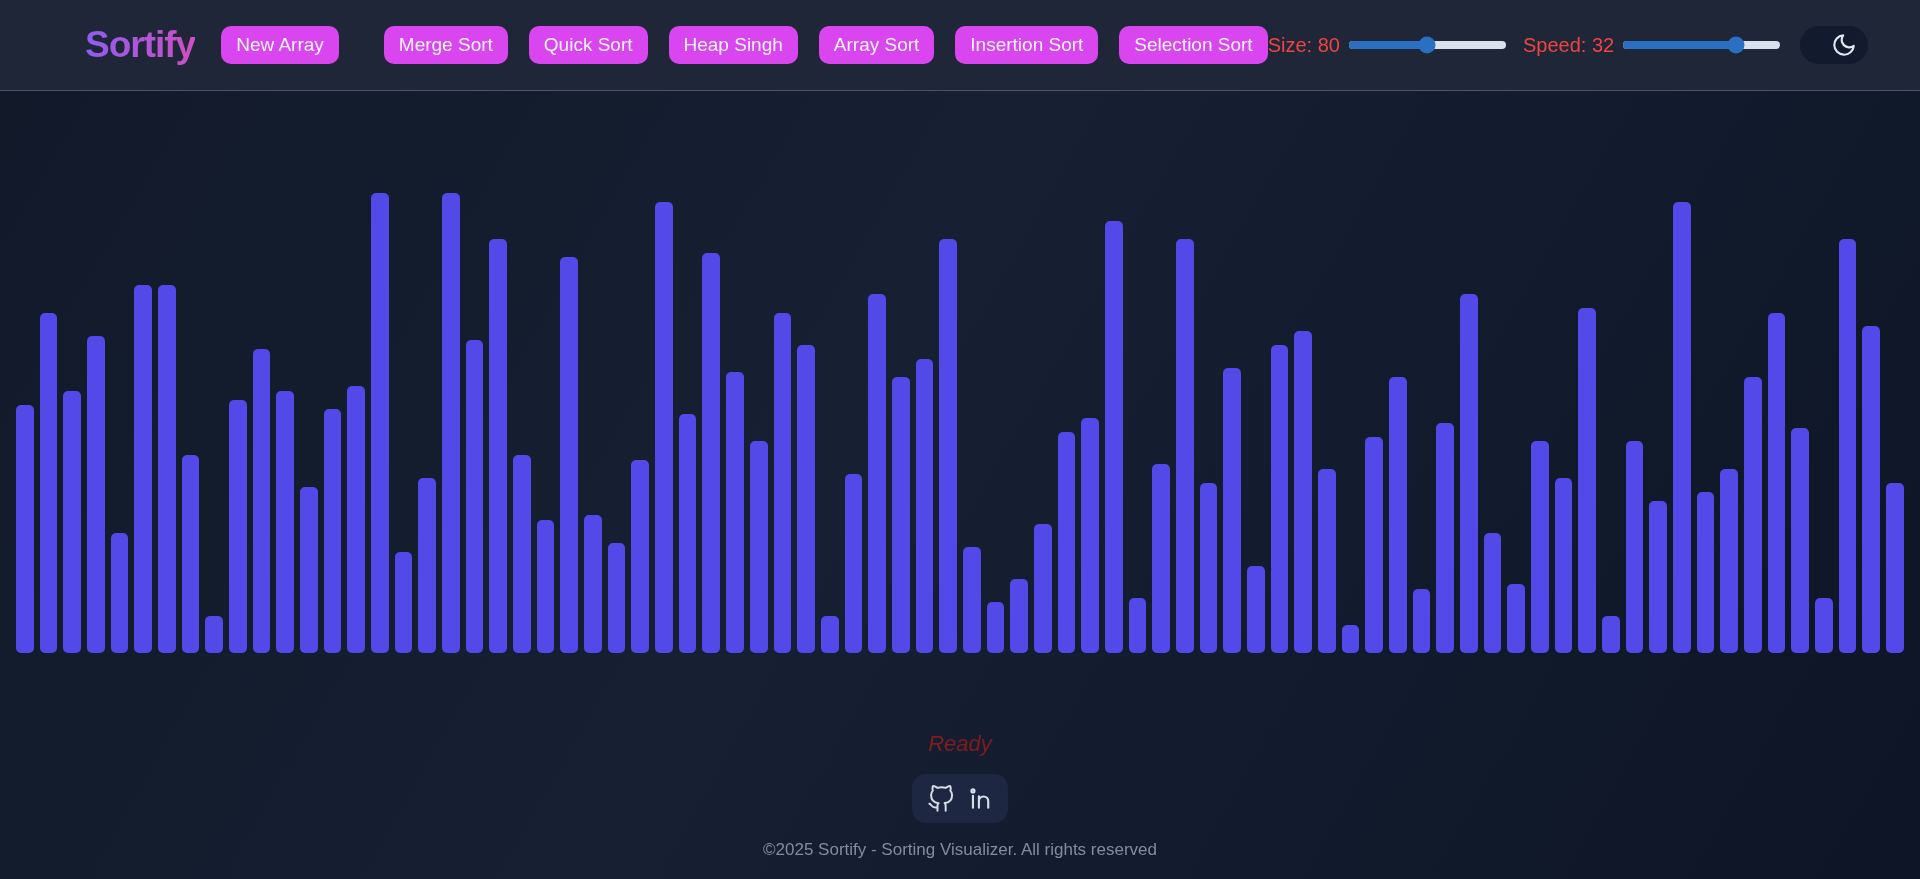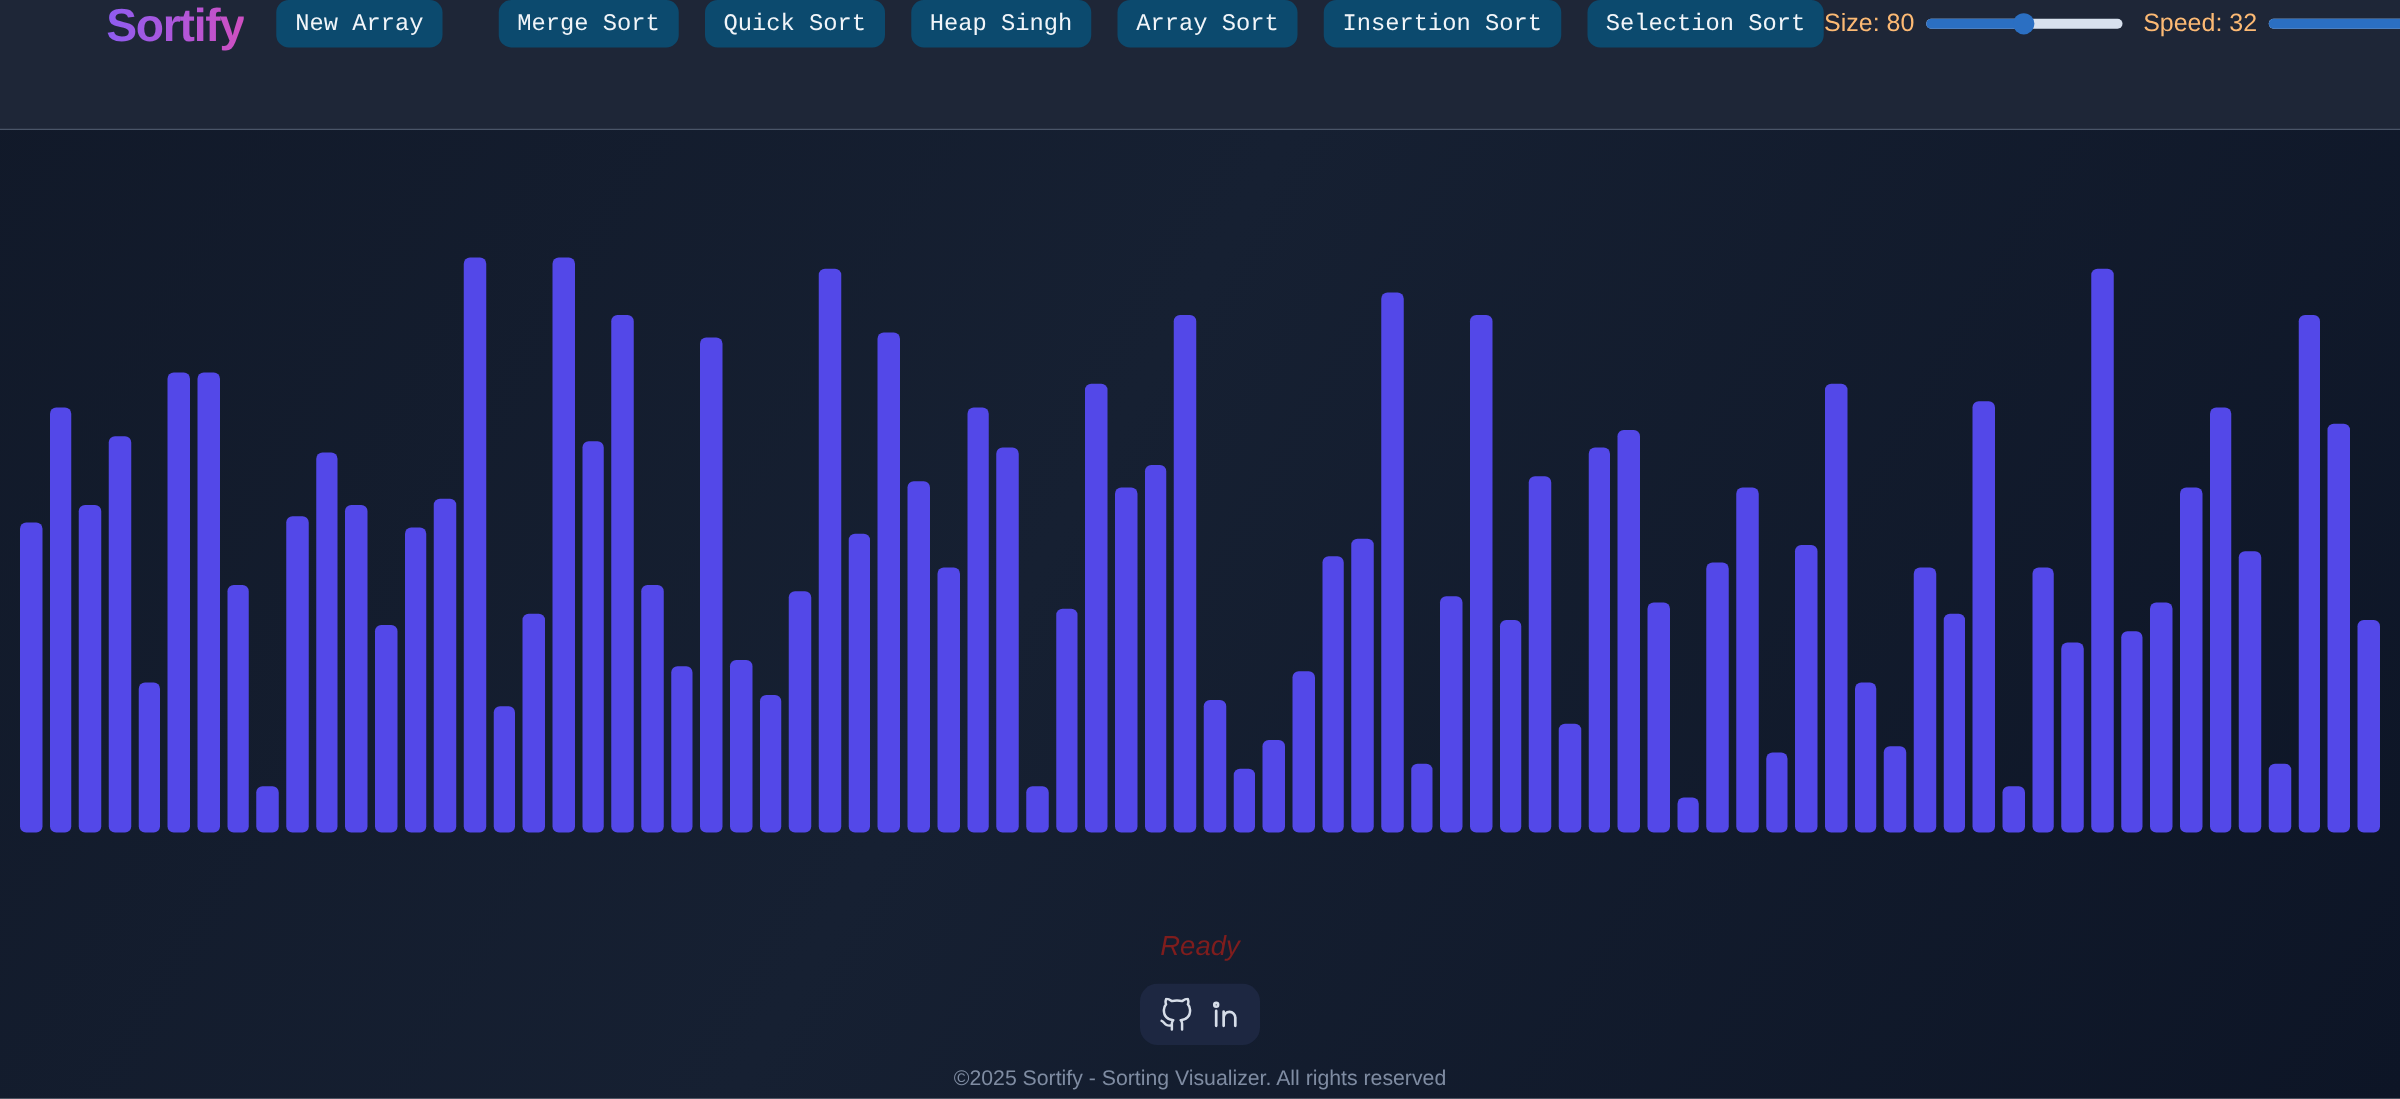--- a/index.html
+++ b/index.html
@@ -5,53 +5,53 @@
   * { margin:0; padding:0; box-sizing:border-box; }
   html,body { width:1920px; height:879px; overflow:hidden; }
   body {
     font-family:"Liberation Sans", sans-serif;
     background:linear-gradient(120deg,#111929 0%,#162032 45%,#0d1526 100%);
     color:#f1f5f9;
   }
 
   
   .header {
-    height:104px;
+    height:91px;
     background:#1e2637;
     border-bottom:1px solid rgba(148,163,184,.38);
     display:flex;
-    align-items:flex-start;
+    align-items:center;
     padding:0 86px 0 85px;
   }
   .logo {
     font-size:37px;
     font-weight:bold;
     letter-spacing:-1px;
     background:linear-gradient(90deg,#8e5cf0 0%,#b156d8 55%,#cf4fc0 100%);
     -webkit-background-clip:text;
     background-clip:text;
     color:transparent;
     cursor:pointer;
   }
   .nav { display:flex; align-items:center; gap:21px; margin-left:26px; }
   .btn {
-    background:#0c4a6e;
+    background:#d946ef;
     border:none;
     color:#f1f5f9;
-    font-family:Liberation Mono, monospace;
+    font-family:Liberation Sans, sans-serif;
     font-size:19px;
     padding:8px 15px;
     border-radius:10px;
     cursor:pointer;
     white-space:nowrap;
   }
   .btn.new-array { margin-right:24px; }
   .controls { margin-left:auto; display:flex; align-items:center; gap:17px; }
   .slider-group { display:flex; align-items:center; gap:9px; }
-  .slider-label { font-size:20px; color:#fdba74; white-space:nowrap; }
+  .slider-label { font-size:20px; color:#ef4444; white-space:nowrap; }
   .slider {
     position:relative;
     width:157px; height:8px;
     background:#d8e1ee;
     border-radius:5px;
     cursor:pointer;
   }
   .slider .fill {
     position:absolute; left:0; top:0; bottom:0;
     background:#2b6fc2;

